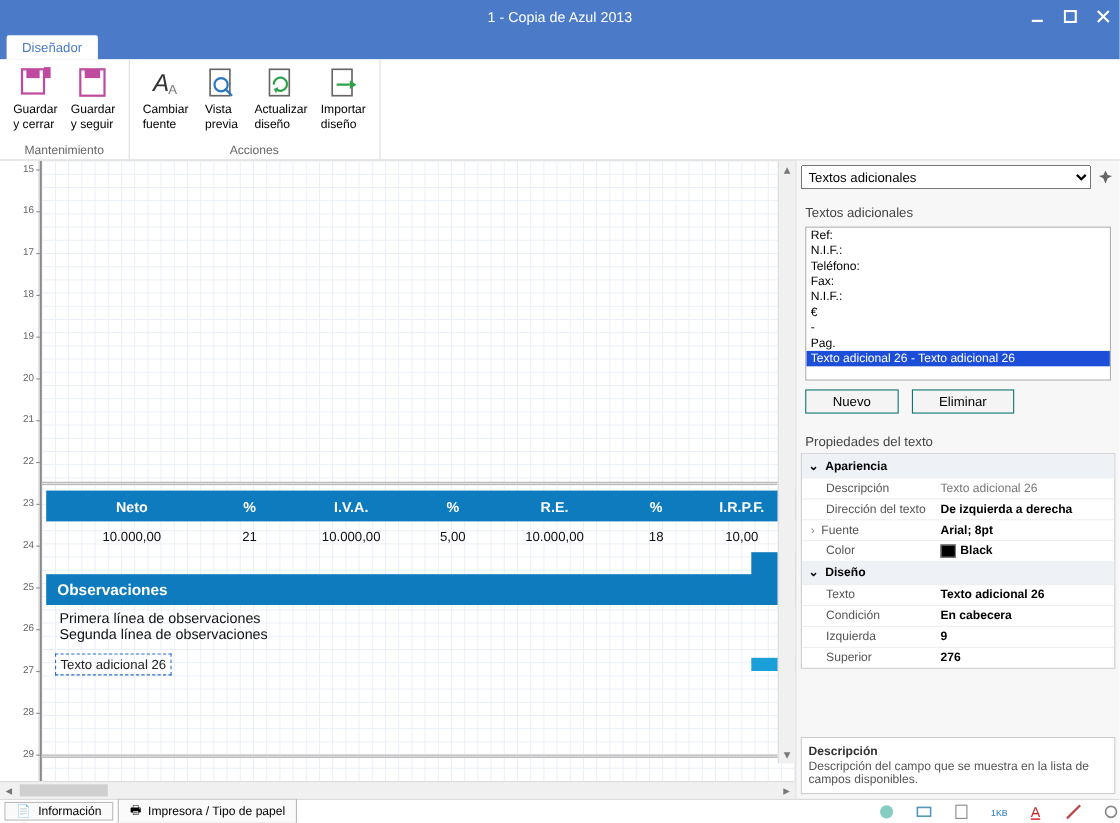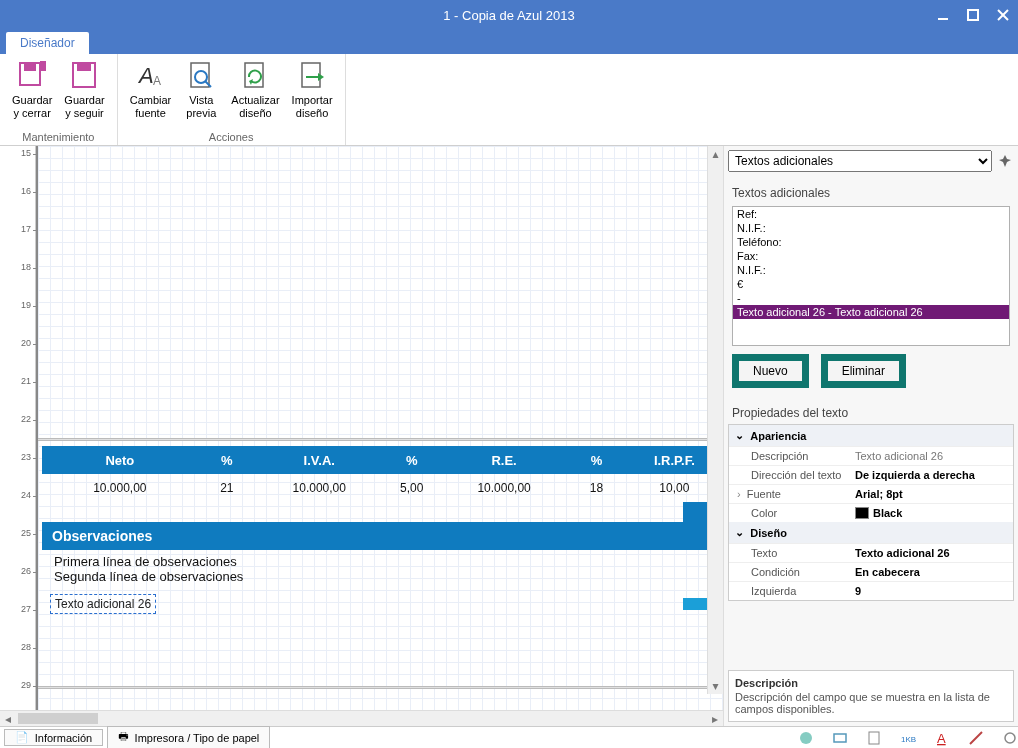--- a/index.html
+++ b/index.html
@@ -15,21 +15,21 @@
   
   .tabstrip { height: 24px; background: #4a7ac8; display: flex; align-items: flex-end; padding-left: 6px; }
   .tab { background: #fff; color: #4a7ac8; padding: 4px 14px; font-size: 12px; border-top-left-radius: 2px; border-top-right-radius: 2px; }
 
   
   .ribbon { height: 92px; background: #fff; border-bottom: 1px solid #cfcfcf; display: flex; }
   .rgroup { padding: 2px 6px 0 6px; display: flex; flex-direction: column; justify-content: space-between; border-right: 1px solid #ddd; }
   .rgroup-items { display: flex; }
   .rbtn { display: flex; flex-direction: column; align-items: center; padding: 2px 6px; cursor: pointer; min-width: 48px; }
   .rbtn .ico { width: 34px; height: 34px; display: flex; align-items: center; justify-content: center; }
-  .rbtn .lbl { text-align: center; font-size: 11px; line-height: 13px; margin-top: 2px; white-space: pre-line; }
+  .rbtn .lbl { font-size: 11px; line-height: 13px; margin-top: 2px; white-space: pre-line; }
   .rgroup-label { text-align: center; font-size: 11px; color: #666; padding-bottom: 2px; }
 
   
   .main { display: flex; height: calc(748px - 30px - 24px - 92px - 22px); }
   .designer-wrap { flex: 1; display: flex; flex-direction: column; position: relative; }
   .designer { flex: 1; overflow: hidden; display: flex; position: relative; }
   .vruler { width: 36px; background: #fff; border-right: 1px solid #ccc; font-size: 9px; color: #666; position: relative; }
   .vruler .mk { position: absolute; right: 2px; width: 100%; text-align: right; padding-right: 2px;}
   .vruler .mk::after{content:''; position:absolute; right:-4px; top:6px; width:4px; height:1px; background:#888;}
   .canvas-scroll { flex: 1; position: relative; overflow: hidden; }
@@ -58,23 +58,23 @@
 
   
   .rightpanel { width: 295px; border-left:1px solid #ddd; display:flex; flex-direction:column; background:#f7f7f7;}
   .rp-dropdown { margin:4px; display:flex; align-items:center;}
   .rp-dropdown select{flex:1; font-size:12px; padding:2px;}
   .pinbtn { width:18px; height:18px; margin-left:4px; display:flex;align-items:center;justify-content:center; cursor:pointer;}
   .rp-section { margin:10px 8px 4px 8px; }
   .rp-title { font-size:12px; color:#444; margin-bottom:6px;}
   .listbox { border:1px solid #b0b0b0; background:#fff; height:140px; overflow-y:scroll; font-size:11px;}
   .listbox .li { padding:0px 4px; line-height:14px; cursor:pointer;}
-  .listbox .li.sel { background:#701a75; color:#fff;}
+  .listbox .li.sel { background:#1d4ed8; color:#fff;}
   .btn-row { margin-top:8px; display:flex; gap:12px;}
-  .pbtn { border:7px solid #0f766e; background:#f4f4f4; padding:3px 14px; font-size:12px; cursor:pointer;}
+  .pbtn { border:1px solid #0f766e; background:#f4f4f4; padding:3px 24px; font-size:12px; cursor:pointer;}
 
   .prop-title { font-size:12px; color:#444; margin:14px 8px 4px 8px;}
   .propgrid { border:1px solid #ccc; background:#fff; margin:0 4px; font-size:11px;}
   .pg-cat { background:#eef1f6; padding:4px 6px; font-weight:600; display:flex; align-items:center; gap:6px; cursor:pointer;}
   .pg-row { display:flex; border-top:1px solid #eee;}
   .pg-row .k { width:120px; padding:3px 6px 3px 22px; color:#555;}
   .pg-row .v { flex:1; padding:3px 6px; font-weight:700; color:#000; display:flex; align-items:center; gap:4px;}
   .colorbox { width:14px; height:12px; background:#000; border:1px solid #888;}
   .desc-box { border:1px solid #ccc; background:#fff; margin:6px 4px 4px 4px; padding:6px; font-size:11px; color:#555;}
   .desc-box .dt{font-weight:600; color:#333; margin-bottom:2px;}
@@ -275,20 +275,21 @@
     <div class="rp-section">
       <div class="rp-title">Textos adicionales</div>
       <div class="listbox">
         <div class="li">Ref:</div>
         <div class="li">N.I.F.:</div>
         <div class="li">Teléfono:</div>
         <div class="li">Fax:</div>
         <div class="li">N.I.F.:</div>
         <div class="li">€</div>
         <div class="li">-</div>
+        <div class="li">Pag.</div>
         <div class="li sel">Texto adicional 26 - Texto adicional 26</div>
       </div>
       <div class="btn-row">
         <button class="pbtn">Nuevo</button>
         <button class="pbtn">Eliminar</button>
       </div>
     </div>
 
     <div class="prop-title">Propiedades del texto</div>
     <div class="propgrid">
@@ -324,20 +325,24 @@
         <div class="v">Texto adicional 26</div>
       </div>
       <div class="pg-row">
         <div class="k">Condición</div>
         <div class="v">En cabecera</div>
       </div>
       <div class="pg-row">
         <div class="k">Izquierda</div>
         <div class="v">9</div>
       </div>
+      <div class="pg-row">
+        <div class="k">Superior</div>
+        <div class="v">276</div>
+      </div>
     </div>
 
     <div style="flex:1"></div>
     <div class="desc-box">
       <div class="dt">Descripción</div>
       <div>Descripción del campo que se muestra en la lista de campos disponibles.</div>
     </div>
   </div>
 </div>
 

